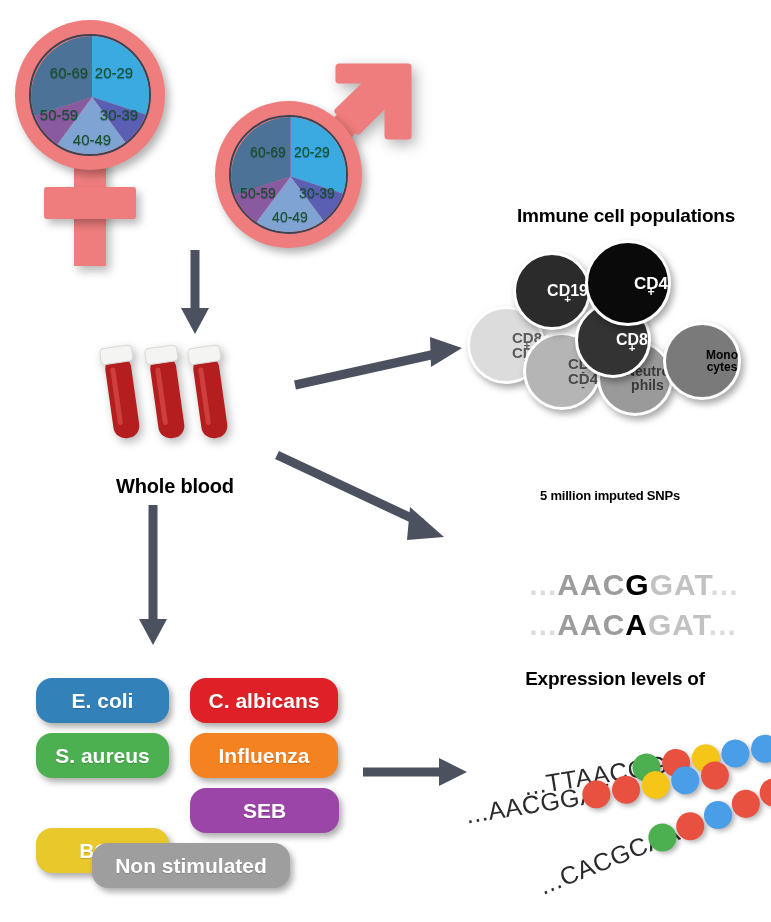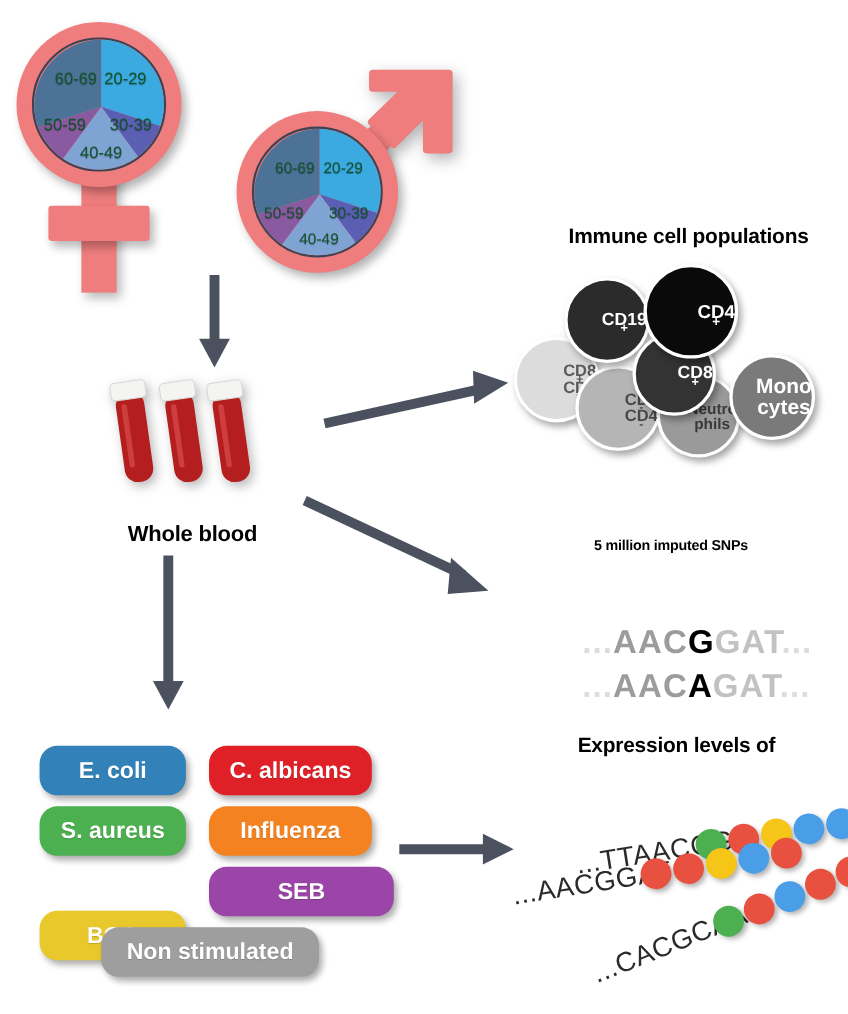--- a/index.html
+++ b/index.html
@@ -276,21 +276,21 @@
       </div>
     </div>
 
     <div class="cell" style="left:132px;top:100px;width:76px;height:76px;background:#9a9a9a;color:#3a3a3a;font-size:14px;z-index:3;">
       <div>
         <span>Neutro</span>
         <span>phils</span>
       </div>
     </div>
 
-    <div class="cell" style="left:198px;top:82px;width:78px;height:78px;background:#7a7a7a;color:#ffffff;font-size:19px;z-index:4;">
+    <div class="cell" style="left:198px;top:82px;width:78px;height:78px;background:#7a7a7a;color:#000000;font-size:12px;z-index:4;">
       <div>
         <span>Mono</span>
         <span>cytes</span>
       </div>
     </div>
   </div>
 
   <div class="abs heading" style="left:460px;top:488px;width:300px;font-size:13px;">5 million imputed SNPs</div>
 
   <div class="seq" style="left:492px;top:534px;font-size:30px;">
@@ -309,21 +309,21 @@
   </div>
   <div class="stim" style="left:36px;top:733px;width:133px;height:45px;background:#4cb050;font-size:21px;">
     <span>S. aureus</span>
   </div>
   <div class="stim" style="left:190px;top:733px;width:148px;height:45px;background:#f58220;font-size:21px;">
     <span>Influenza</span>
   </div>
   <div class="stim" style="left:36px;top:788px;width:133px;height:45px;background:#e8c82a;font-size:21px;margin-top:40px;">
     <span>BCG</span>
   </div>
-  <div class="stim" style="left:190px;top:788px;width:168px;height:45px;background:#9c45a8;font-size:21px;">
+  <div class="stim" style="left:190px;top:788px;width:149px;height:45px;background:#9c45a8;font-size:21px;">
     <span>SEB</span>
   </div>
   <div class="stim" style="left:92px;top:843px;width:198px;height:45px;background:#9e9e9e;font-size:21px;">
     <span>Non stimulated</span>
   </div>
 
   <svg class="arrowsvg" width="110" height="40" viewBox="0 0 110 40" style="left:363px;top:752px;">
     <line x1="0" y1="20" x2="80" y2="20" stroke="#4b515e" stroke-width="9"></line>
     <polygon points="76,6 104,20 76,34" fill="#4b515e"></polygon>
   </svg>

